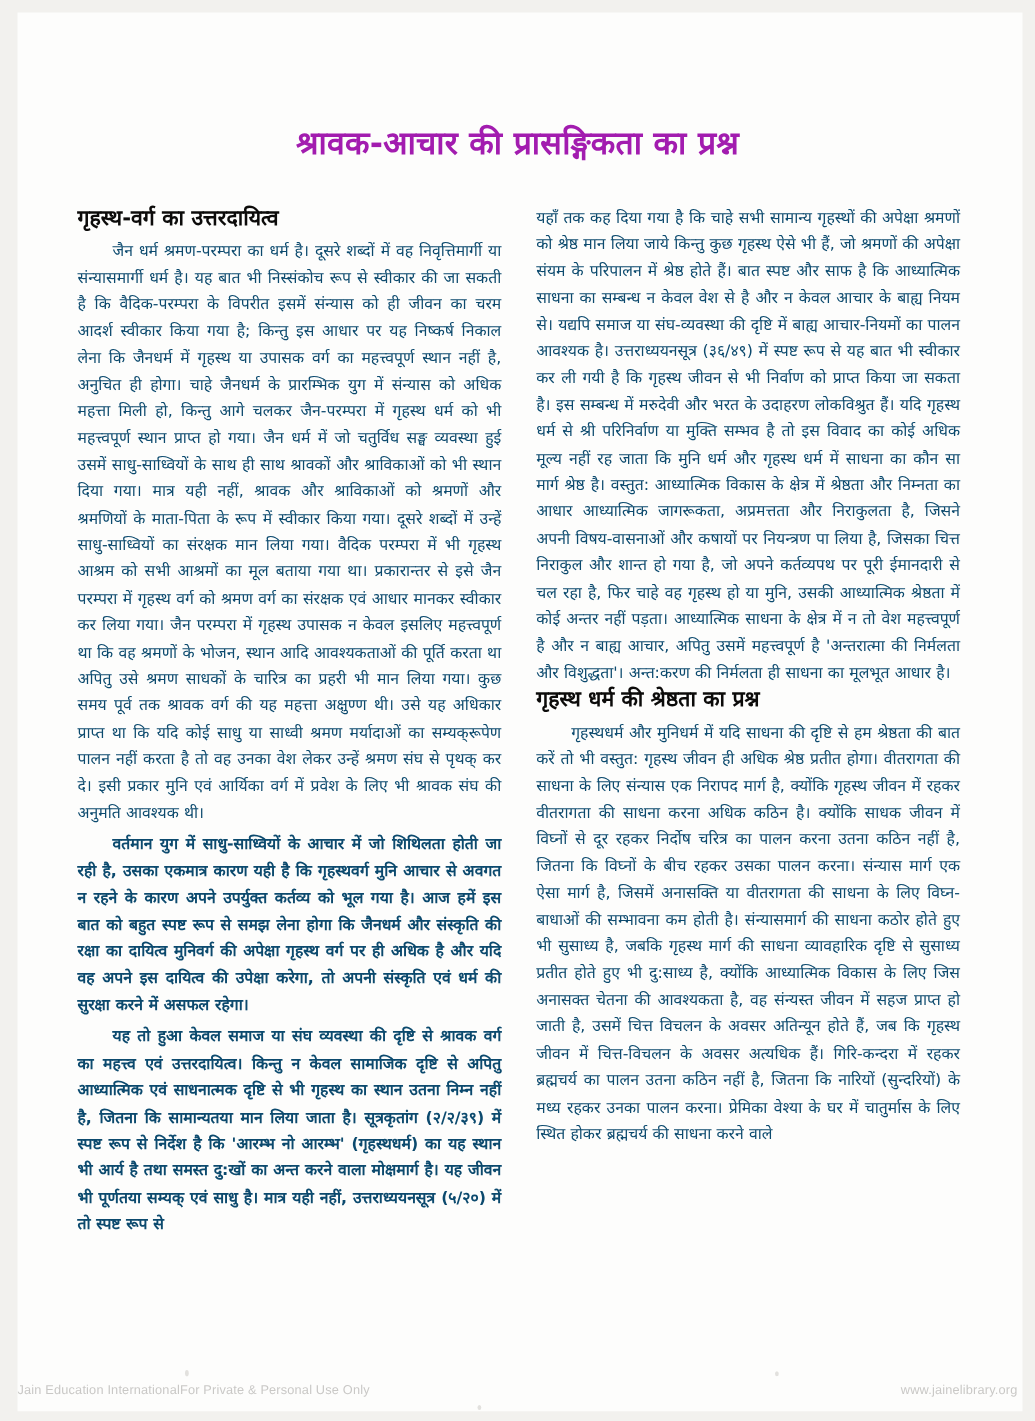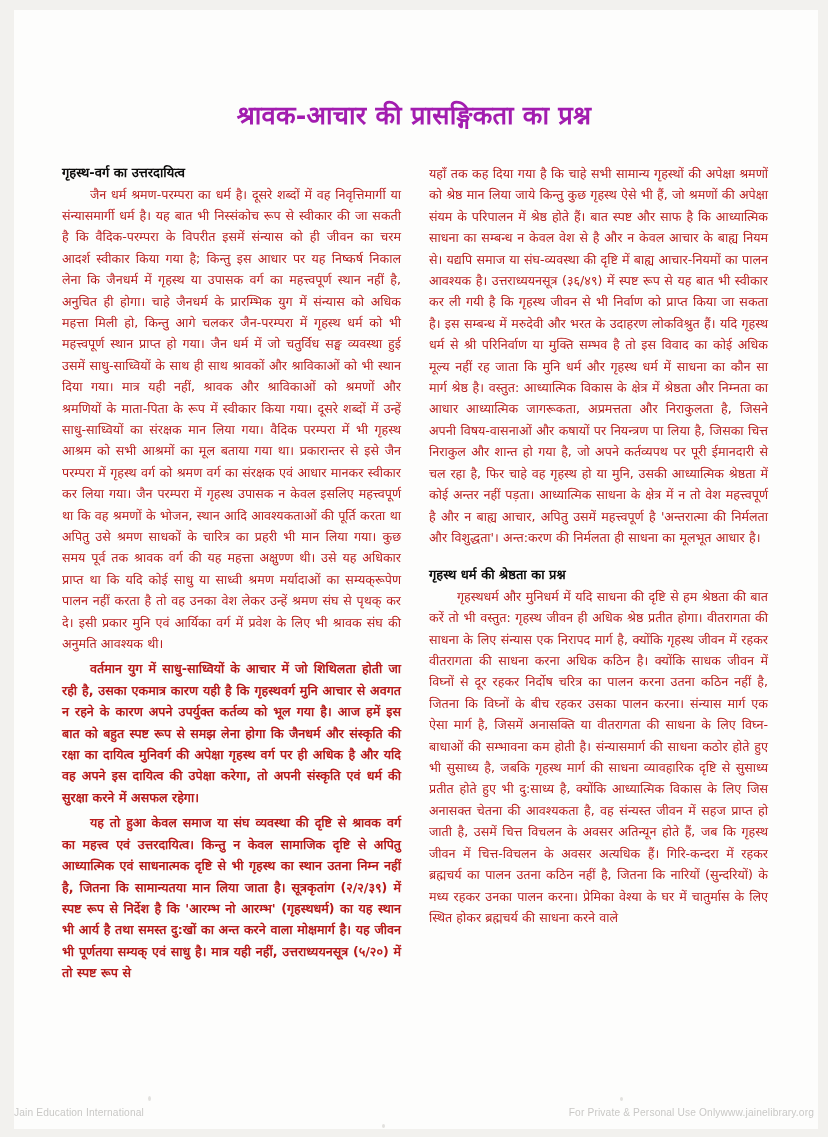--- a/index.html
+++ b/index.html
@@ -57,39 +57,39 @@
     display: flex;
     justify-content: space-between;
   }
 
   .column {
     width: 339px;
     box-sizing: border-box;
   }
 
   .sec-heading {
-    font-size: 13px;
+    font-size: 17px;
     font-weight: bold;
     line-height: 1.5;
     margin: 0 0 1px 0;
     color: #0c0b0a;
   }
   .sec-heading.spaced-above {
-    margin-top: 17px;
+    margin-top: 0;
   }
 
   .para {
     font-size: 12.6px;
     line-height: 21.4px;
     text-align: justify;
     text-justify: inter-word;
     margin: 0;
     text-indent: 28px;
     word-spacing: 0.2px;
-    color: #b91c1c;
+    color: #0c4a6e;
   }
   .para + .para {
     margin-top: 4px;
     font-weight: bold;
   }
 
   .footer {
     position: absolute;
     left: 14px;
     right: 14px;
@@ -97,21 +97,21 @@
     height: 16px;
     display: flex;
     align-items: center;
     justify-content: space-between;
     font-family: "Liberation Sans", sans-serif;
     font-size: 10.2px;
     color: #c9c8c6;
     letter-spacing: 0.15px;
   }
   .footer-left   { text-align: right; }
-  .footer-center { text-align: right; flex: 1; padding-left: 12px; }
+  .footer-center { text-align: left; flex: 1; }
   .footer-right  { text-align: left; }
 
   .speck {
     position: absolute;
     background: #e2e1de;
     border-radius: 50%;
     pointer-events: none;
   }
 </style>
 </head>

